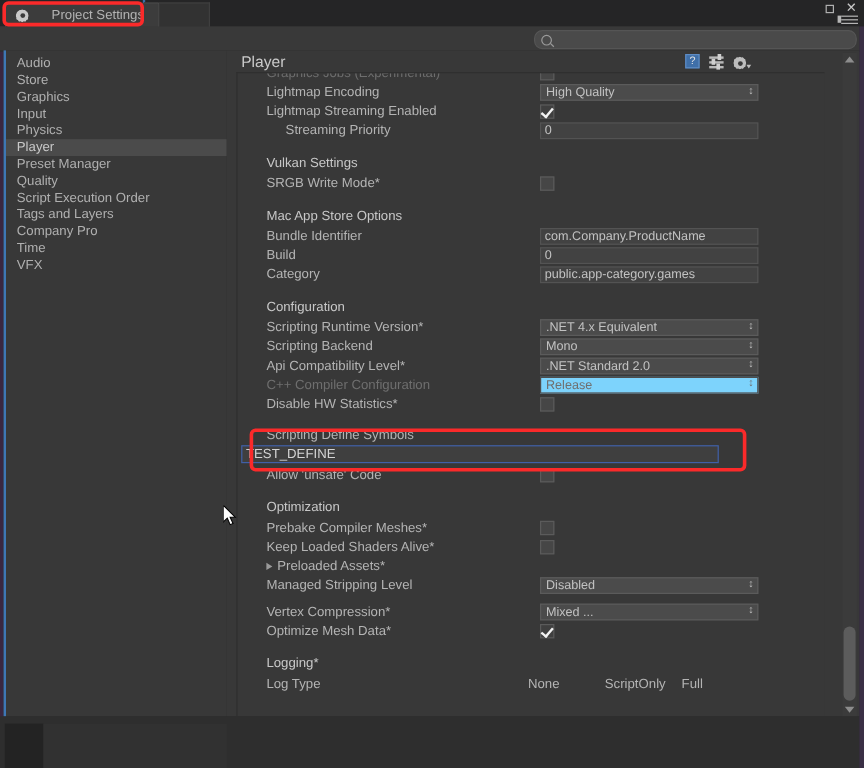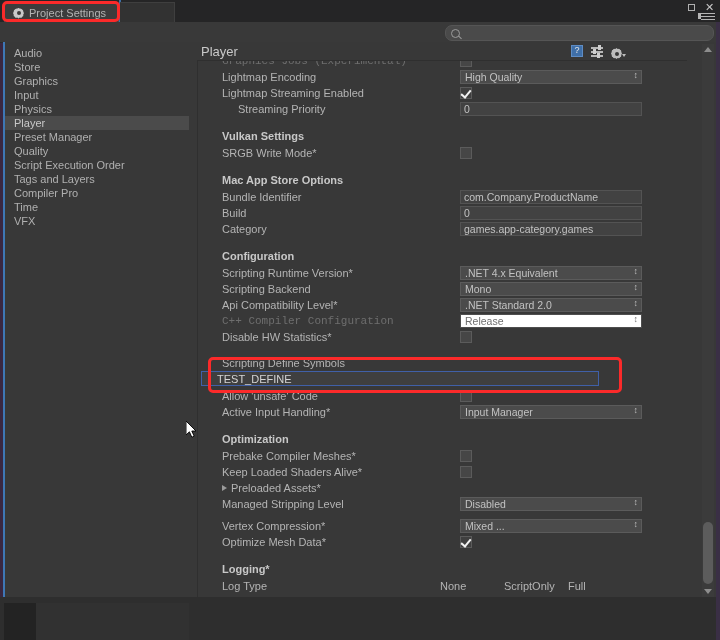--- a/index.html
+++ b/index.html
@@ -76,21 +76,21 @@
   }
 
   
   .tabstrip {
     position: absolute; left: 0; top: 0; width: 660px; height: 22px;
   }
   .tab {
     position: absolute; left: 4px; top: 2px;
     height: 20px; padding: 0 12px 0 8px;
     background: #3c3c3c;
-    display: flex; align-items: center; gap: 5px;
+    display: flex; align-items: center; gap: 19px;
     border-top: 1px solid #4a4a4a;
     border-left: 1px solid #4a4a4a;
     border-right: 1px solid #4a4a4a;
     border-top-left-radius: 2px; border-top-right-radius: 2px;
   }
   .tab-label {
     font-size: 11px; color: #b3b3b3; white-space: nowrap;
   }
   .gear-glyph {
     width: 11px; height: 11px; position: relative; display:inline-block;
@@ -236,30 +236,30 @@
   }
   .insp-inner { position: relative; padding-left: 24px; padding-top: 0px; }
 
   .row {
     position: relative; height: 16px;
     display: flex; align-items: center;
   }
   .row-label {
     font-size: 11px; color: #b4b4b4; white-space: nowrap;
   }
-  .row-label.dim { color: #6e6e6e; font-family: Liberation Mono, monospace; }
+  .row-label.dim { color: #6e6e6e; }
   .row-label.indent { padding-left: 16px; }
   .section-head {
-    font-size: 11px; color: #c8c8c8; font-weight: bold;
+    font-size: 11px; color: #c8c8c8; font-weight: normal;
     height: 18px; display: flex; align-items: center;
   }
   .spacer6 { height: 6px; }
   .spacer10 { height: 10px; }
 
-  .ctl { position: absolute; left: 238px; }
+  .ctl { position: absolute; left: 228px; }
   .checkbox {
     width: 12px; height: 12px;
     background: #464646;
     border: 1px solid #5b5b5b;
     box-sizing: border-box;
   }
   .checkbox.checked {
     background: #3f3f3f; border-color: #5b5b5b;
     position: relative;
   }
@@ -272,21 +272,21 @@
     transform: rotate(40deg);
   }
   .dropdown {
     width: 182px; height: 14px;
     background: #4b4b4b;
     border: 1px solid #5b5b5b;
     box-sizing: border-box;
     display: flex; align-items: center;
     position: relative;
   }
-  .dropdown.dim { background: #ffffff; border-color: #4e4e4e; }
+  .dropdown.dim { background: #7dd3fc; border-color: #4e4e4e; }
   .dropdown span {
     font-size: 10.5px; color: #c2c2c2; margin-left: 4px; white-space: nowrap;
   }
   .dropdown.dim span { color: #6f6f6f; }
   .dropdown::after {
     content: "\2195";
     position: absolute; right: 3px; top: -1px;
     font-size: 9px; color: #bdbdbd;
   }
   .dropdown.dim::after { color: #6f6f6f; }
@@ -386,21 +386,21 @@
       <div class="side-item"><span>Audio</span></div>
       <div class="side-item"><span>Store</span></div>
       <div class="side-item"><span>Graphics</span></div>
       <div class="side-item"><span>Input</span></div>
       <div class="side-item"><span>Physics</span></div>
       <div class="side-item selected"><span>Player</span></div>
       <div class="side-item"><span>Preset Manager</span></div>
       <div class="side-item"><span>Quality</span></div>
       <div class="side-item"><span>Script Execution Order</span></div>
       <div class="side-item"><span>Tags and Layers</span></div>
-      <div class="side-item"><span>Compiler Pro</span></div>
+      <div class="side-item"><span>Company Pro</span></div>
       <div class="side-item"><span>Time</span></div>
       <div class="side-item"><span>VFX</span></div>
     </div>
 
   <div class="main">
     <div class="main-header">
       <div class="main-title">Player</div>
       <div class="header-icons">
         <div class="ic-help"></div>
         <div class="ic-preset">
@@ -470,21 +470,21 @@
             <div class="ctl">
               <div class="textfield">
                 <span>0</span>
               </div>
             </div>
           </div>
           <div class="row">
             <div class="row-label">Category</div>
             <div class="ctl">
               <div class="textfield">
-                <span>games.app-category.games</span>
+                <span>public.app-category.games</span>
               </div>
             </div>
           </div>
           <div class="spacer10"></div>
           <div class="section-head">Configuration</div>
           <div class="row">
             <div class="row-label">Scripting Runtime Version*</div>
             <div class="ctl">
               <div class="dropdown">
                 <span>.NET 4.x Equivalent</span>
@@ -520,35 +520,27 @@
             <div class="ctl">
               <div class="checkbox"></div>
             </div>
           </div>
           <div class="spacer10"></div>
           <div class="row">
             <div class="row-label">Scripting Define Symbols</div>
           </div>
           <div class="row" style="height: 17px;">
             <div style="position: absolute; left: -21px; top: 0px; width: 398px; height: 15px; background: rgb(63, 63, 63); border: 1px solid rgb(64, 96, 168); box-sizing: border-box; display: flex; align-items: center;">
-              <span style="font-size: 11px; color: rgb(212, 212, 212); margin-left: 15px;">TEST_DEFINE</span>
+              <span style="font-size: 11px; color: rgb(212, 212, 212); margin-left: 3px;">TEST_DEFINE</span>
             </div>
           </div>
           <div class="row">
             <div class="row-label">Allow 'unsafe' Code</div>
             <div class="ctl">
               <div class="checkbox"></div>
-            </div>
-          </div>
-          <div class="row">
-            <div class="row-label">Active Input Handling*</div>
-            <div class="ctl">
-              <div class="dropdown">
-                <span>Input Manager</span>
-              </div>
             </div>
           </div>
           <div class="spacer10"></div>
           <div class="section-head">Optimization</div>
           <div class="row">
             <div class="row-label">Prebake Compiler Meshes*</div>
             <div class="ctl">
               <div class="checkbox"></div>
             </div>
           </div>

